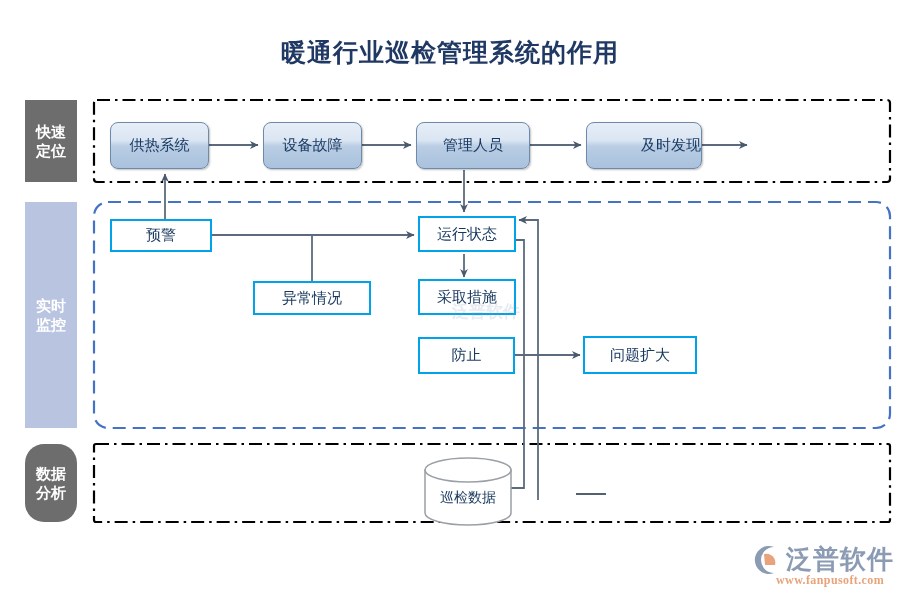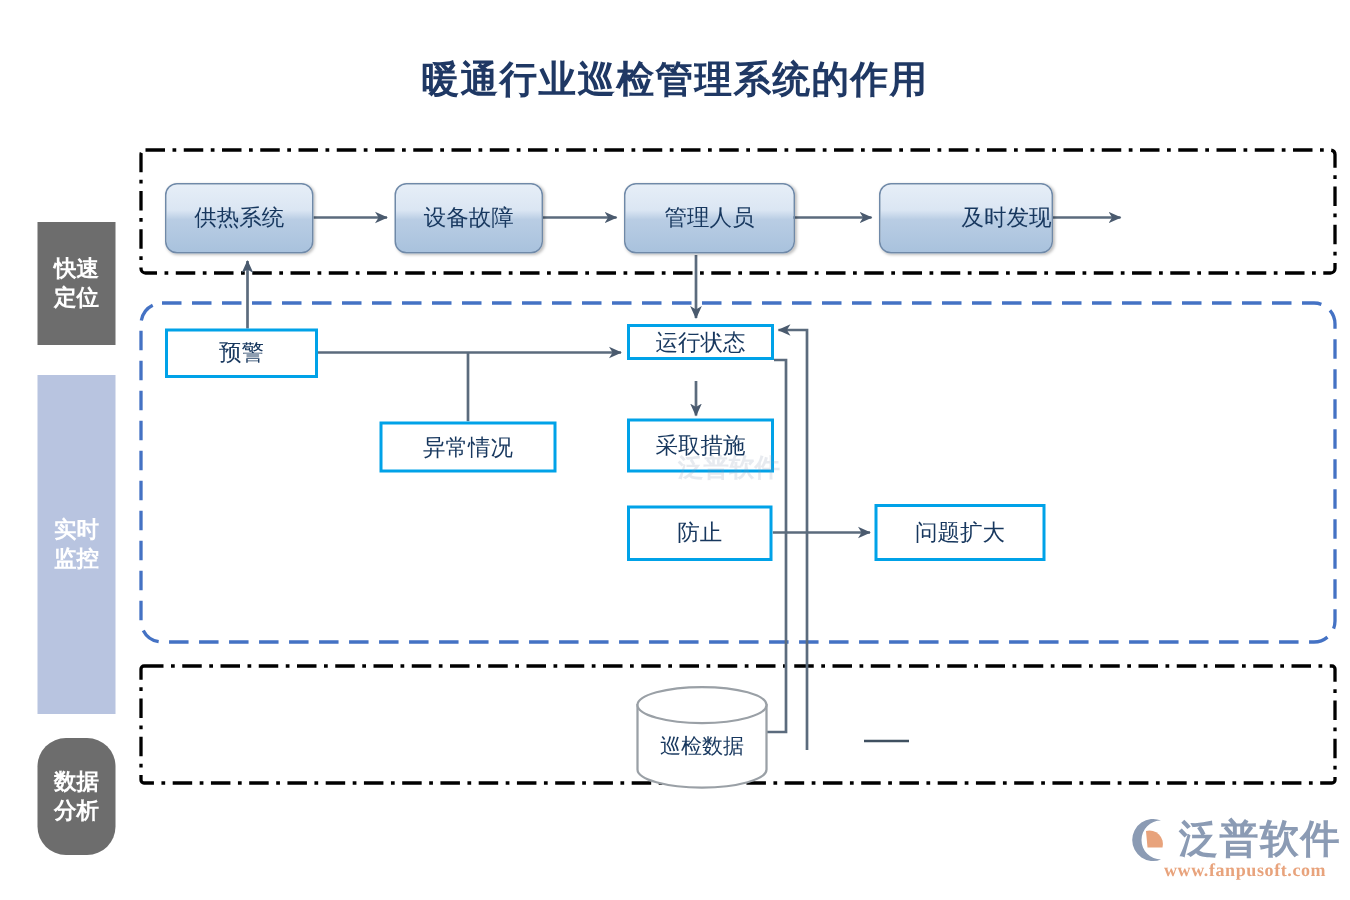--- a/index.html
+++ b/index.html
@@ -16,21 +16,20 @@
     font-size:25px;font-weight:bold;color:#1f3864;letter-spacing:1px;
     white-space:nowrap;
   }
 
   
   .seclabel{
     position:absolute;display:flex;flex-direction:column;
     align-items:center;justify-content:center;
     color:#ffffff;font-size:15px;font-weight:bold;line-height:19px;
     font-family:"Liberation Sans","DejaVu Sans",sans-serif;
-    margin-top:48px;
   }
   .seclabel span{display:block;}
 
   
   .gbox{
     position:absolute;box-sizing:border-box;
     border:1px solid #6f89a8;border-radius:8px;
     background:linear-gradient(to bottom,#e6eef7 0%,#dbe6f3 38%,#b9cde4 52%,#a9c2dd 100%);
     box-shadow:1px 1px 2px rgba(0,0,0,.25);
     display:flex;align-items:center;justify-content:center;
@@ -151,21 +150,21 @@
   <div class="gbox" style="left:586px;top:122px;width:116px;height:47px;justify-content:flex-end;">
     <span>及时发现</span>
   </div>
 
   <div class="cbox" style="left:110px;top:219px;width:102px;height:33px;">
     <span>预警</span>
   </div>
   <div class="cbox" style="left:253px;top:281px;width:118px;height:34px;">
     <span>异常情况</span>
   </div>
-  <div class="cbox" style="left:418px;top:216px;width:98px;height:24px;align-items:center;">
+  <div class="cbox" style="left:418px;top:216px;width:98px;height:36px;align-items:center;">
     <span>运行状态</span>
   </div>
   <div class="cbox" style="left:418px;top:279px;width:98px;height:36px;">
     <span>采取措施</span>
   </div>
   <div class="cbox" style="left:418px;top:337px;width:97px;height:37px;">
     <span>防止</span>
   </div>
   <div class="cbox" style="left:583px;top:336px;width:114px;height:38px;">
     <span>问题扩大</span>

